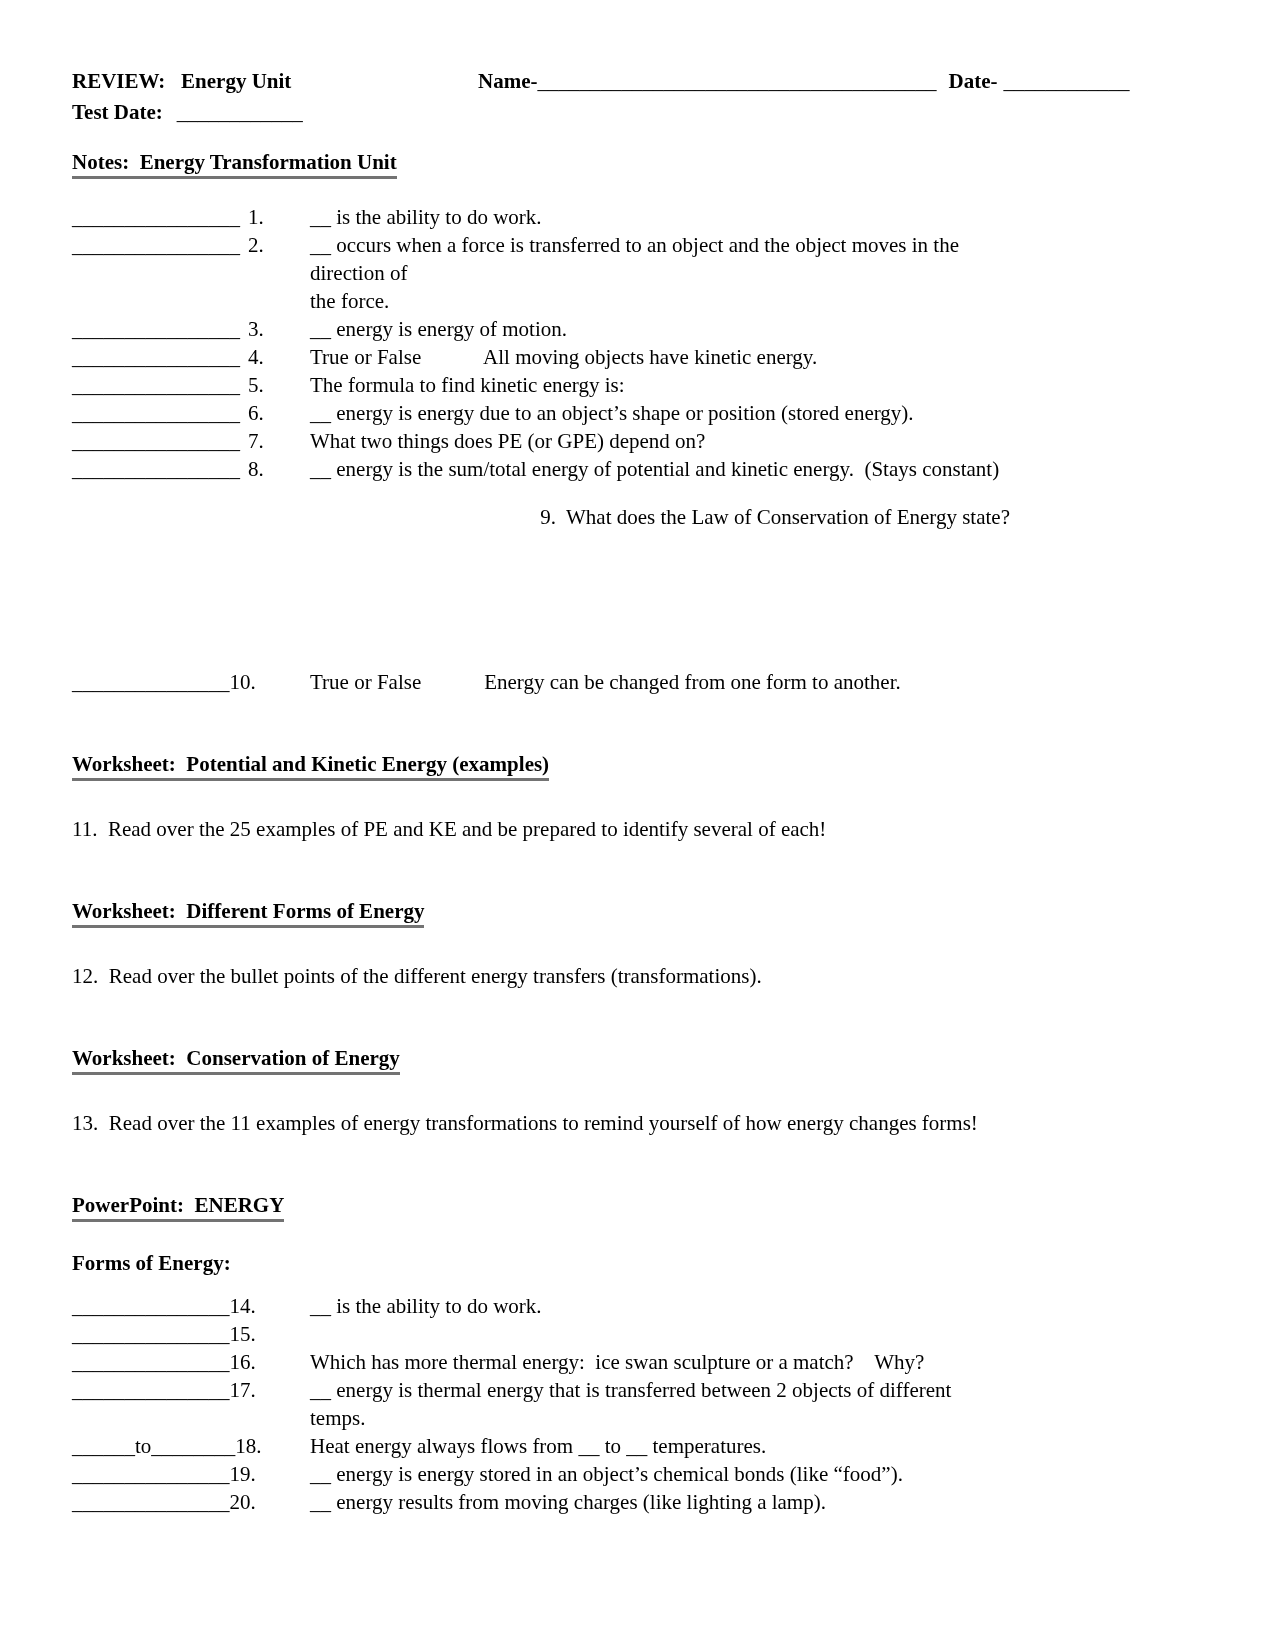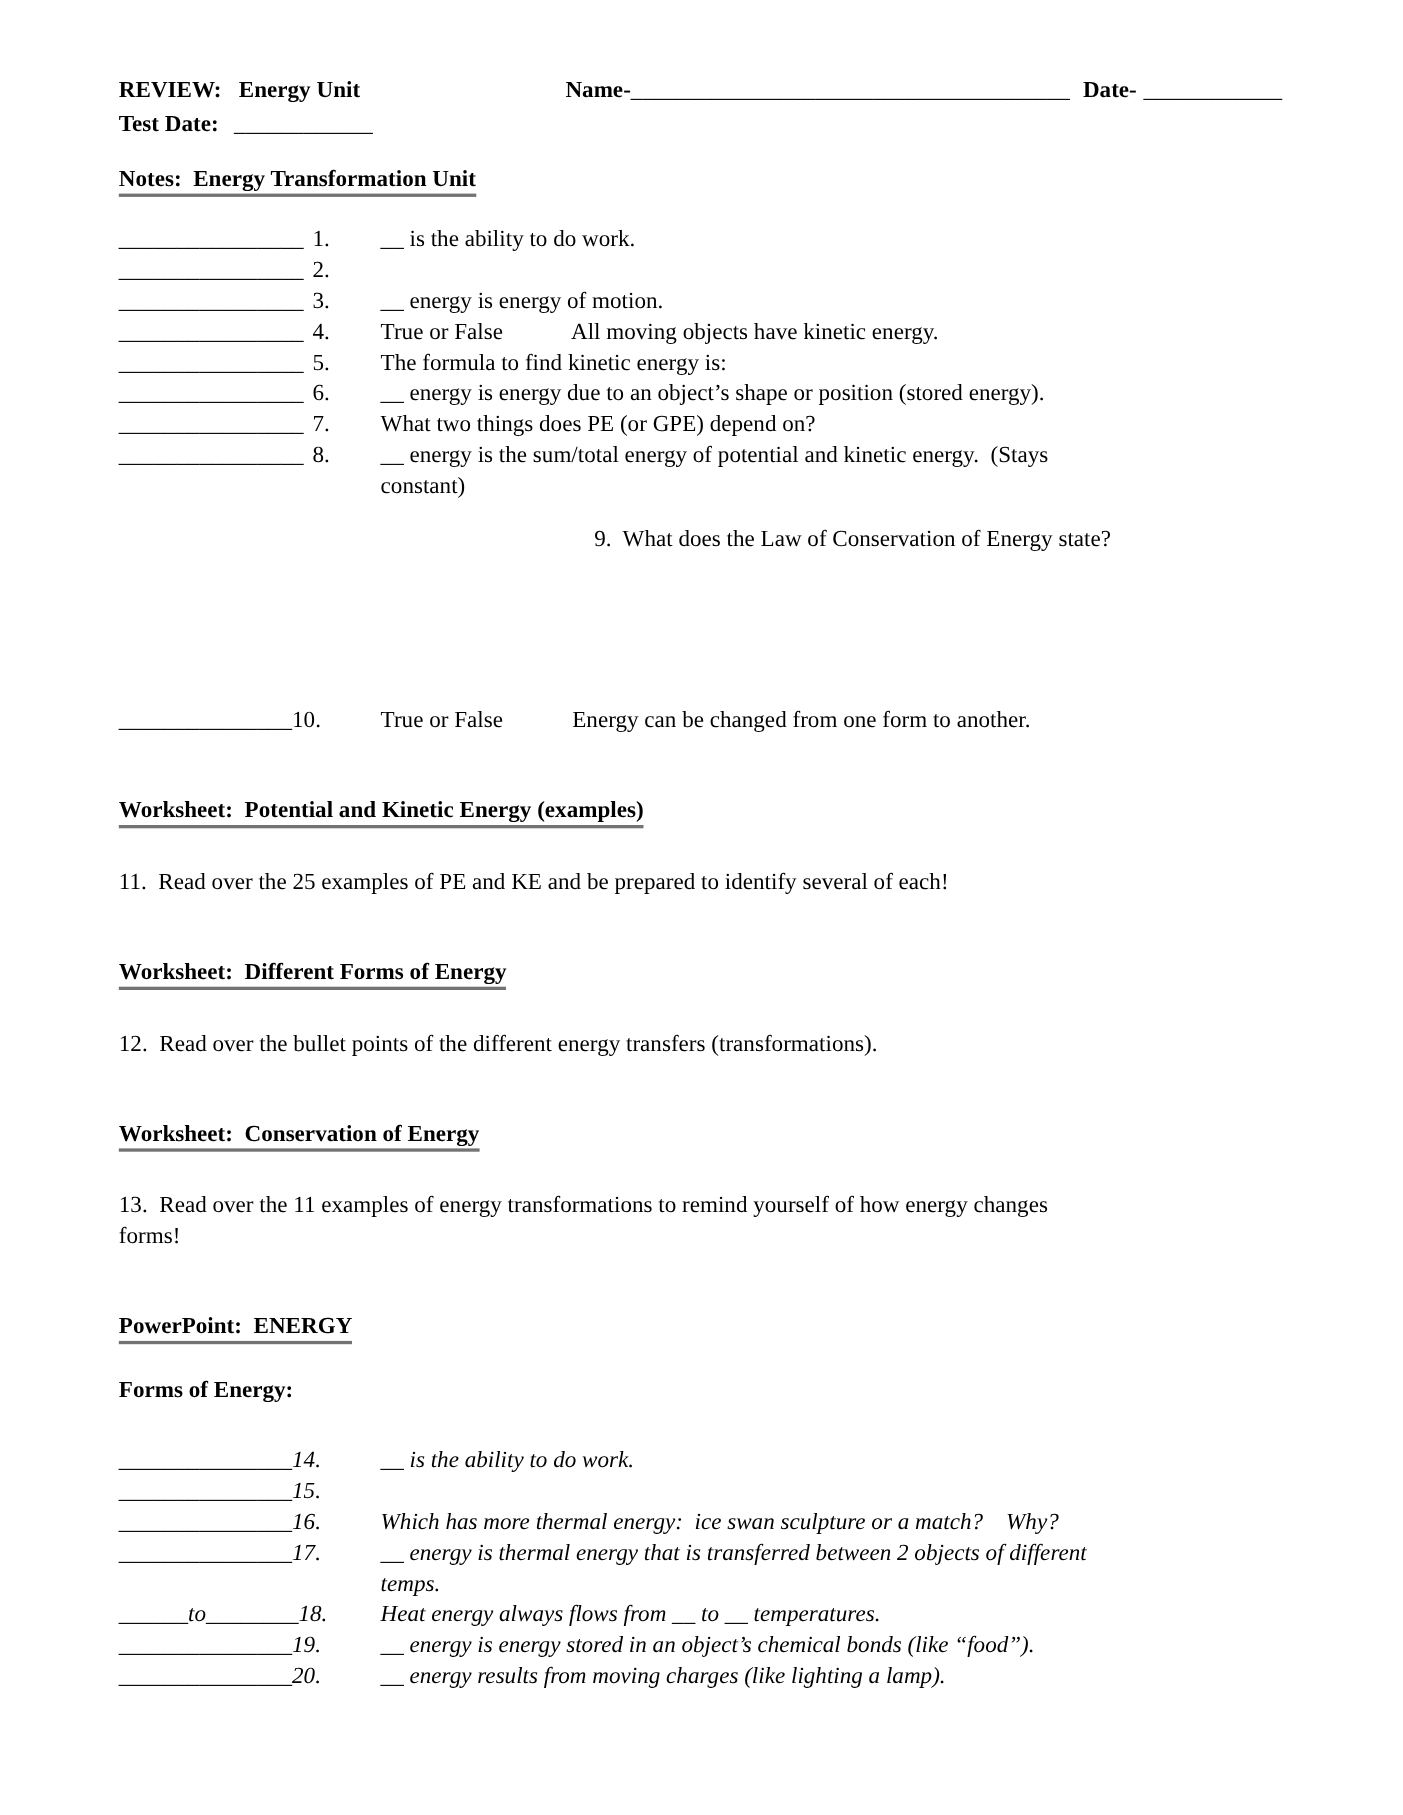--- a/index.html
+++ b/index.html
@@ -8,21 +8,21 @@
     height: 1650px;
     overflow: hidden;
     font-family: "Liberation Serif", "DejaVu Serif", serif;
     font-size: 21px;
     color: #000000;
   }
   .page {
     box-sizing: border-box;
     width: 1040px;
     height: 1650px;
-    padding: 66px 30px 0 108px;
+    padding: 66px 30px 0 72px;
     background: #ffffff;
   }
   .pre { white-space: pre-wrap; }
   .b { font-weight: 700; }
 
   
   .hline { display: flex; align-items: baseline; line-height: 31px; }
   .title-col { width: 406px; flex: none; }
   .date-label { margin-left: 12px; }
   .date-blank { margin-left: 6px; }
@@ -35,21 +35,21 @@
     display: inline-block;
     border-bottom: 3px solid #737373;
     padding-bottom: 0px;
   }
   .notes-heading { margin-top: 20px; }
   .sec-heading  { margin-top: 54px; }
   .sub-heading  { margin-top: 27px; line-height: 28px; font-weight: 700; }
 
   
   .items { margin-top: 24px; }
-  .items-forms { margin-top: 36px; font-style: italic; }
+  .items-forms { margin-top: 15px; }
   .row {
     display: grid;
     grid-template-columns: 238px 1fr;
     line-height: 28px;
   }
   .row .num { margin-left: 8px; }
   .row.attached .num { margin-left: 0; }
   .cont { display: block; }
   .cont.ind { padding-left: 38px; }
 
@@ -82,20 +82,21 @@
 
   <div class="items">
 
     <div class="row">
       <span class="prefix"><span class="pre">________________</span><span class="num pre">1.</span></span>
       <span class="qtext"><span class="pre">__ is the ability to do work.</span></span>
     </div>
 
     <div class="row">
       <span class="prefix"><span class="pre">________________</span><span class="num pre">2.</span></span>
+      <span class="qtext"><span class="pre">__ occurs when a force is transferred to an object and the object moves in the direction of</span><span class="cont pre">the force.</span></span>
     </div>
 
     <div class="row">
       <span class="prefix"><span class="pre">________________</span><span class="num pre">3.</span></span>
       <span class="qtext"><span class="pre">__ energy is energy of motion.</span></span>
     </div>
 
     <div class="row">
       <span class="prefix"><span class="pre">________________</span><span class="num pre">4.</span></span>
       <span class="qtext"><span class="pre">True or False            All moving objects have kinetic energy.</span></span>

